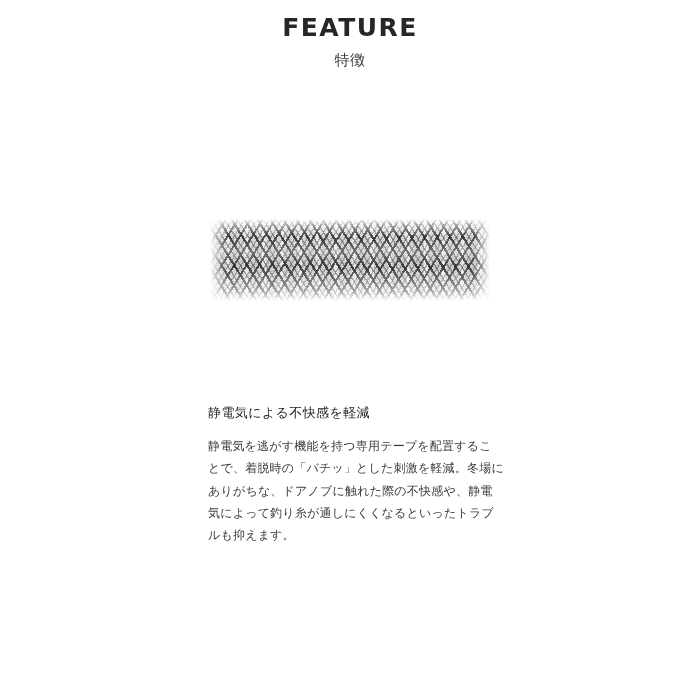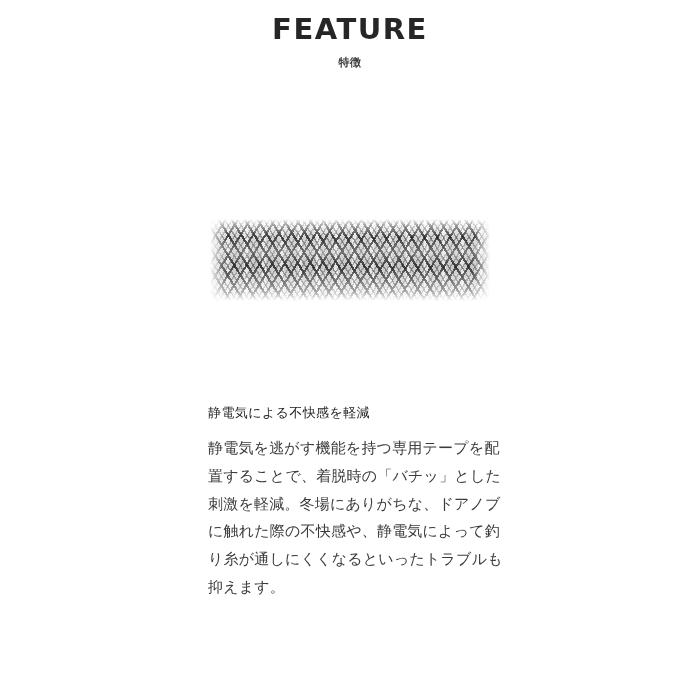--- a/index.html
+++ b/index.html
@@ -23,31 +23,31 @@
     background: #ffffff;
   }
 
   
   .header {
     padding-top: 14px;
     text-align: center;
   }
   .header-title {
     font-family: "DejaVu Sans", sans-serif;
-    font-size: 29px;
+    font-size: 25px;
     font-weight: 700;
     letter-spacing: 1.5px;
     color: #262626;
     line-height: 1.1;
     margin: 0;
   }
   .header-subtitle {
     font-family: "DejaVu Sans", sans-serif;
-    font-size: 11px;
-    font-weight: 700;
+    font-size: 15px;
+    font-weight: 400;
     color: #3a3a3a;
     letter-spacing: 0.5px;
     margin-top: 9px;
   }
 
   
   .image-area {
     position: absolute;
     left: 0;
     top: 205px;
@@ -126,21 +126,21 @@
     font-family: "DejaVu Sans", sans-serif;
     font-size: 13px;
     font-weight: 400;
     color: #242424;
     letter-spacing: 0.4px;
     line-height: 1.4;
     margin: 0 0 13px 0;
   }
   .content-body {
     font-family: "DejaVu Sans", sans-serif;
-    font-size: 15px;
+    font-size: 12px;
     font-weight: 400;
     color: #3b3b3b;
     line-height: 1.85;
     letter-spacing: 0.2px;
     margin: 0;
     text-align: left;
   }
 </style>
 </head>
 <body>

